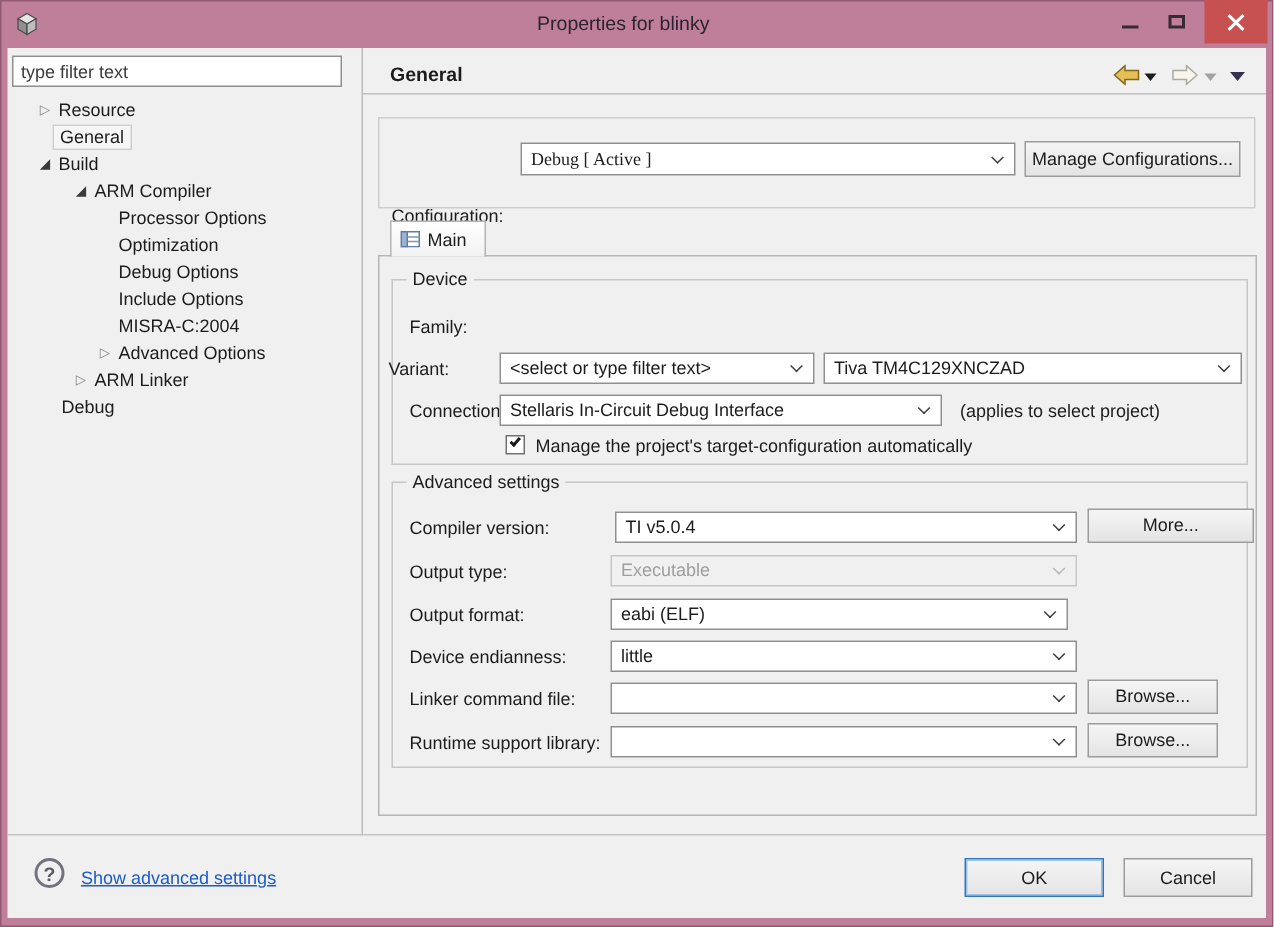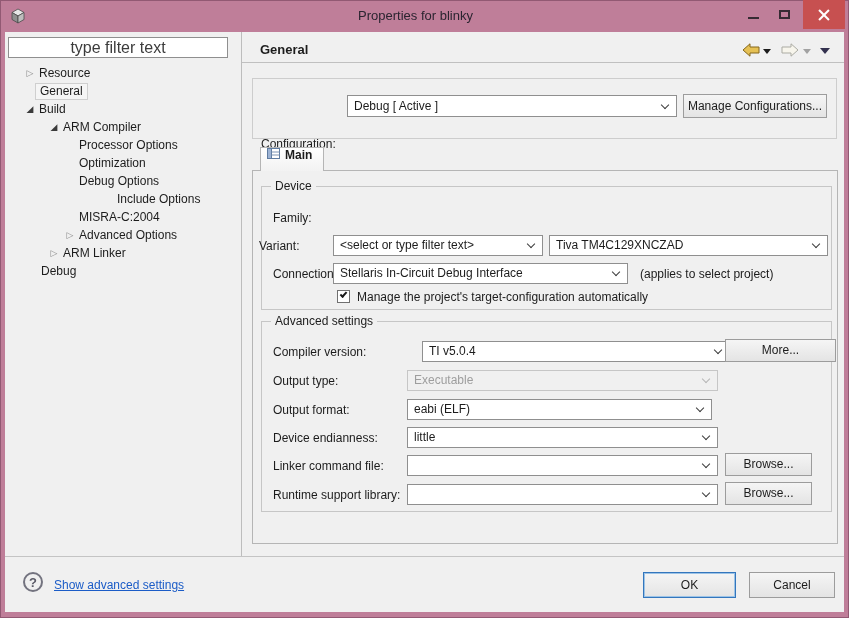--- a/index.html
+++ b/index.html
@@ -28,22 +28,22 @@
 
   
   .client { position:absolute; left:5px; top:32px; width:839px; height:580px; background:#f0f0f0; }
 
   .vsep  { position:absolute; left:241px; top:32px; width:1px; height:525px; background:#bdbdbd; }
   .hsep-header { position:absolute; left:242px; top:62px; width:602px; height:1px; background:#c0c0c0; }
   .hsep-footer { position:absolute; left:5px; top:556px; width:839px; height:1px; background:#c4c4c4; }
 
   
   .filter-input { position:absolute; left:8px; top:37px; width:220px; height:21px;
-      border:1px solid #8f8f8f; background:#fff; font-family:inherit; font-size:16px;
-      padding:0 5px; color:#1c1c1c; outline:none;text-align:center; }
+      border:1px solid #8f8f8f; background:#fff; font-family:inherit; font-size:12px;
+      padding:0 5px; color:#1c1c1c; outline:none; }
   .filter-input::placeholder { color:#3c3c3c; opacity:1; }
   .tree { position:absolute; left:2px; top:64px; width:238px; }
   .trow { height:18px; display:flex; align-items:center; white-space:nowrap; cursor:default; }
   .tw { width:12px; margin-right:3px; text-align:center; line-height:18px; }
   .tw.col { color:#8c8c8c; font-size:9px; }
   .tw.exp { color:#3a3a3a; font-size:9px; }
   .sel-box { background:#f5f5f5; border:1px solid #cfcfcf; padding:0 4px; line-height:15px; }
 
   
   .page-title { position:absolute; left:260px; top:42px; font-size:13px; font-weight:bold; }
@@ -67,21 +67,21 @@
   .group { position:absolute; border:1px solid #c6c6c6; }
   .legend { position:absolute; top:-8px; left:9px; background:#f0f0f0; padding:0 4px; line-height:15px; }
 
   .checkbox { position:absolute; width:13px; height:13px; background:#fff; border:1px solid #707070; }
   .checkbox .mark { position:absolute; left:2px; top:1px; width:7px; height:4px;
       border-left:2px solid #1a1a1a; border-bottom:2px solid #1a1a1a; transform:rotate(-48deg); }
 
   
   .tab { position:absolute; left:260px; top:147px; width:64px; height:24px;
          border:1px solid #b5b5b5; border-bottom:none; background:linear-gradient(#ffffff,#f2f2f2);
-         display:flex; align-items:flex-start; padding-left:6px; gap:5px; z-index:2;font-weight:bold; }
+         display:flex; align-items:center; padding-left:6px; gap:5px; z-index:2; }
   .tab-panel { position:absolute; left:252px; top:170px; width:586px; height:374px;
          border:1px solid #b5b5b5; background:#f0f0f0; z-index:1; }
 
   
   .help-circle { position:absolute; left:23px; top:572px; width:20px; height:20px; border-radius:50%;
       border:2px solid #73737f; color:#5a5a66; font-weight:bold; font-size:13px;
       display:flex; align-items:center; justify-content:center; }
   .adv-link { position:absolute; left:54px; top:578px; color:#1b5cc7; text-decoration:underline; cursor:pointer; }
 </style>
 </head>
@@ -132,21 +132,21 @@
     </div>
     <div class="trow" style="padding-left:77px">
       <span>Processor Options</span>
     </div>
     <div class="trow" style="padding-left:77px">
       <span>Optimization</span>
     </div>
     <div class="trow" style="padding-left:77px">
       <span>Debug Options</span>
     </div>
-    <div class="trow" style="padding-left:115px">
+    <div class="trow" style="padding-left:77px">
       <span>Include Options</span>
     </div>
     <div class="trow" style="padding-left:77px">
       <span>MISRA-C:2004</span>
     </div>
     <div class="trow" style="padding-left:62px">
       <span class="tw col">▷</span>
       <span>Advanced Options</span>
     </div>
     <div class="trow" style="padding-left:46px">
@@ -165,21 +165,21 @@
   </svg>
   <div class="tri" style="left:763px; top:49px;"></div>
   <svg class="nav" style="left:781px; width:18px; height:14px;" viewBox="0 0 18 14">
     <path d="M17,7 L10,0.8 L10,4 L1,4 L1,10 L10,10 L10,13.2 Z" fill="#f7f5ec" stroke="#ababa3" stroke-width="1"></path>
   </svg>
   <div class="tri" style="left:803px; top:49px; border-top-color:#a2a2a2;"></div>
   <div class="tri" style="left:820px; top:48px; border-left-width:5px; border-right-width:5px; border-top-width:6px; border-top-color:#33314f;"></div>
 
   <div class="panelbox" style="left:252px; top:78px; width:585px; height:61px;"></div>
   <div class="lbl" style="left:261px; top:100px;margin-top:37px;">Configuration:</div>
-  <div class="combo" style="left:347px; top:95px; width:330px; height:22px; line-height:20px;">
+  <div class="combo" style="left:347px; top:95px; width:330px; height:22px; line-height:20px;font-family:Liberation Serif, serif;">
     <span>Debug  [ Active ]</span>
     <span class="chev" style="top:6px;"></span>
   </div>
   <div class="btn" style="left:683px; top:94px; width:144px; height:24px; line-height:22px;">Manage Configurations...</div>
 
   <div class="tab">
     <svg width="13" height="11" viewBox="0 0 13 11">
       <rect x="0.5" y="0.5" width="12" height="10" fill="#ffffff" stroke="#5f7ca1"></rect>
       <rect x="0.5" y="0.5" width="4" height="10" fill="#9db3d4" stroke="#5f7ca1"></rect>
       <line x1="4.5" y1="4" x2="12.5" y2="4" stroke="#7d94b5"></line>
@@ -214,21 +214,21 @@
   <div class="checkbox" style="left:337px; top:290px; z-index:4;">
     <span class="mark"></span>
   </div>
   <div class="lbl" style="left:357px; top:290px; z-index:4;">Manage the project's target-configuration automatically</div>
 
   <div class="group" style="left:261px; top:321px; width:571px; height:191px; z-index:3;">
     <span class="legend">Advanced settings</span>
   </div>
 
   <div class="lbl" style="left:273px; top:345px; z-index:4;">Compiler version:</div>
-  <div class="combo" style="left:422px; top:341px; width:308px; z-index:4;">
+  <div class="combo" style="left:410px; top:341px; width:308px; z-index:4;">
     <span>TI v5.0.4</span>
     <span class="chev"></span>
   </div>
   <div class="btn" style="left:725px; top:339px; width:111px; height:23px; line-height:21px; z-index:4;">More...</div>
 
   <div class="lbl" style="left:273px; top:374px; z-index:4;">Output type:</div>
   <div class="combo disabled" style="left:407px; top:370px; width:311px; z-index:4;">
     <span>Executable</span>
     <span class="chev"></span>
   </div>

